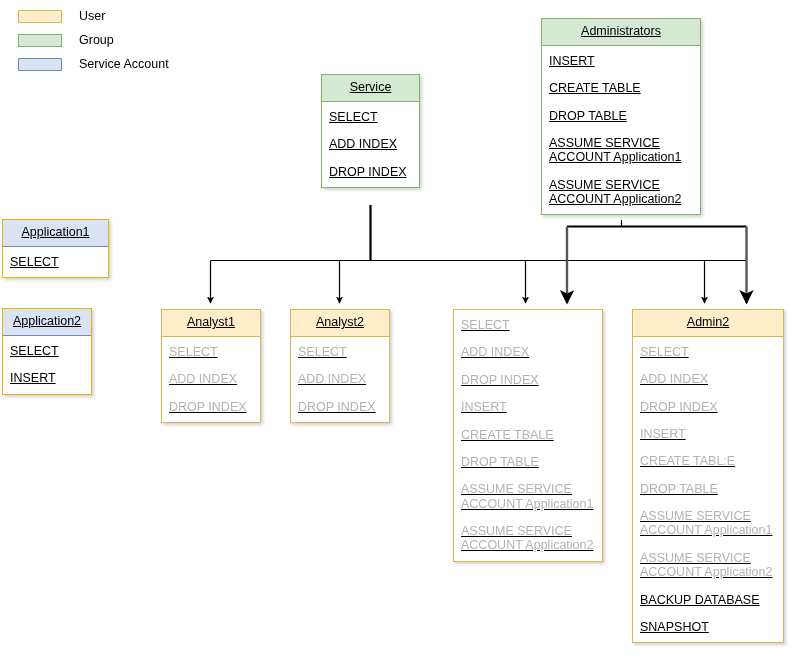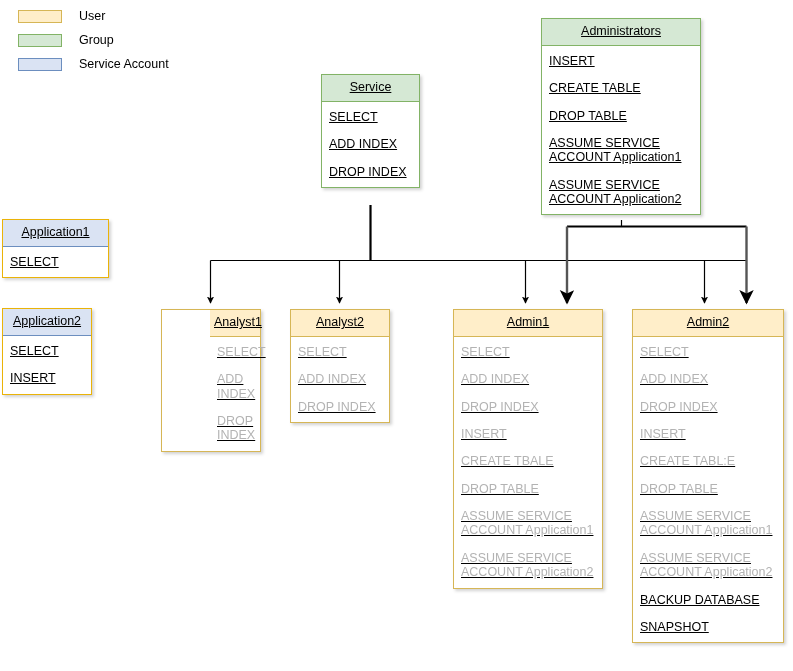--- a/index.html
+++ b/index.html
@@ -111,21 +111,21 @@
   .node.service .node-header {
     background: #dae3f3;
     border-bottom: 1px solid #6c8ebf;
   }
 
   
   #node-analysts       { left: 321px; top: 74px;  width: 99px; }
   #node-administrators { left: 541px; top: 18px;  width: 160px; }
   #node-application1   { left: 2px;   top: 219px; width: 107px; }
   #node-application2   { left: 2px;   top: 308px; width: 90px; }
-  #node-analyst1       { left: 161px; top: 309px; width: 100px; padding-left: 48px; }
+  #node-analyst1       { left: 161px; top: 309px; width: 100px; }
   #node-analyst2       { left: 290px; top: 309px; width: 100px; }
   #node-admin1         { left: 453px; top: 309px; width: 150px; }
   #node-admin2         { left: 632px; top: 309px; width: 152px; }
 </style>
 </head>
 <body>
 
 <div id="diagram-canvas">
 
   <svg id="connectors" viewBox="0 0 793 671" width="793" height="671">
@@ -222,21 +222,20 @@
   <div class="node user" id="node-analyst2">
     <div class="node-header">Analyst2</div>
     <div class="node-body">
         <div class="perm inherited">SELECT</div>
         <div class="perm inherited">ADD INDEX</div>
         <div class="perm inherited">DROP INDEX</div>
       </div>
   </div>
 
   <div class="node user" id="node-admin1">
-    <div class="node-header">Admin1</div>
     <div class="node-body">
         <div class="perm inherited">SELECT</div>
         <div class="perm inherited">ADD INDEX</div>
         <div class="perm inherited">DROP INDEX</div>
         <div class="perm inherited">INSERT</div>
         <div class="perm inherited">CREATE TBALE</div>
         <div class="perm inherited">DROP TABLE</div>
         <div class="perm inherited">ASSUME SERVICE
 ACCOUNT Application1</div>
         <div class="perm inherited">ASSUME SERVICE

